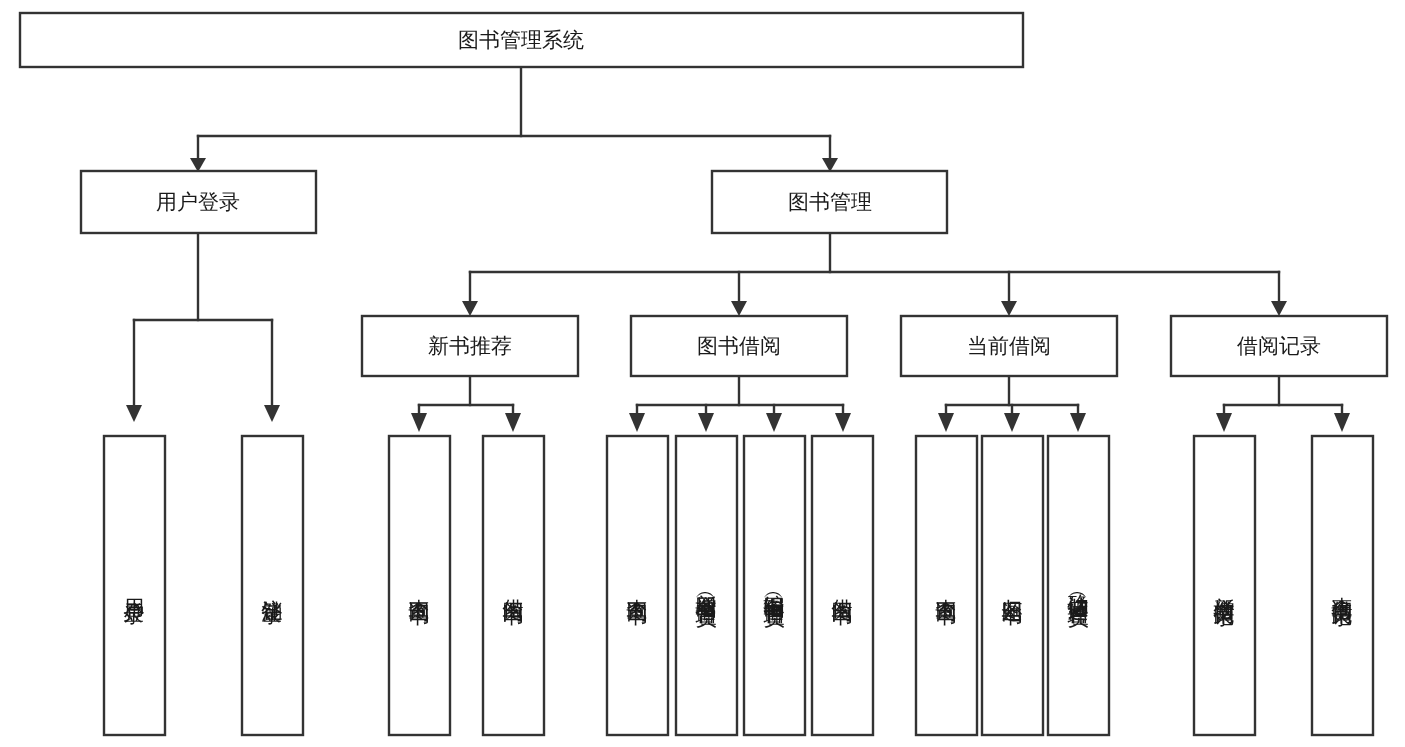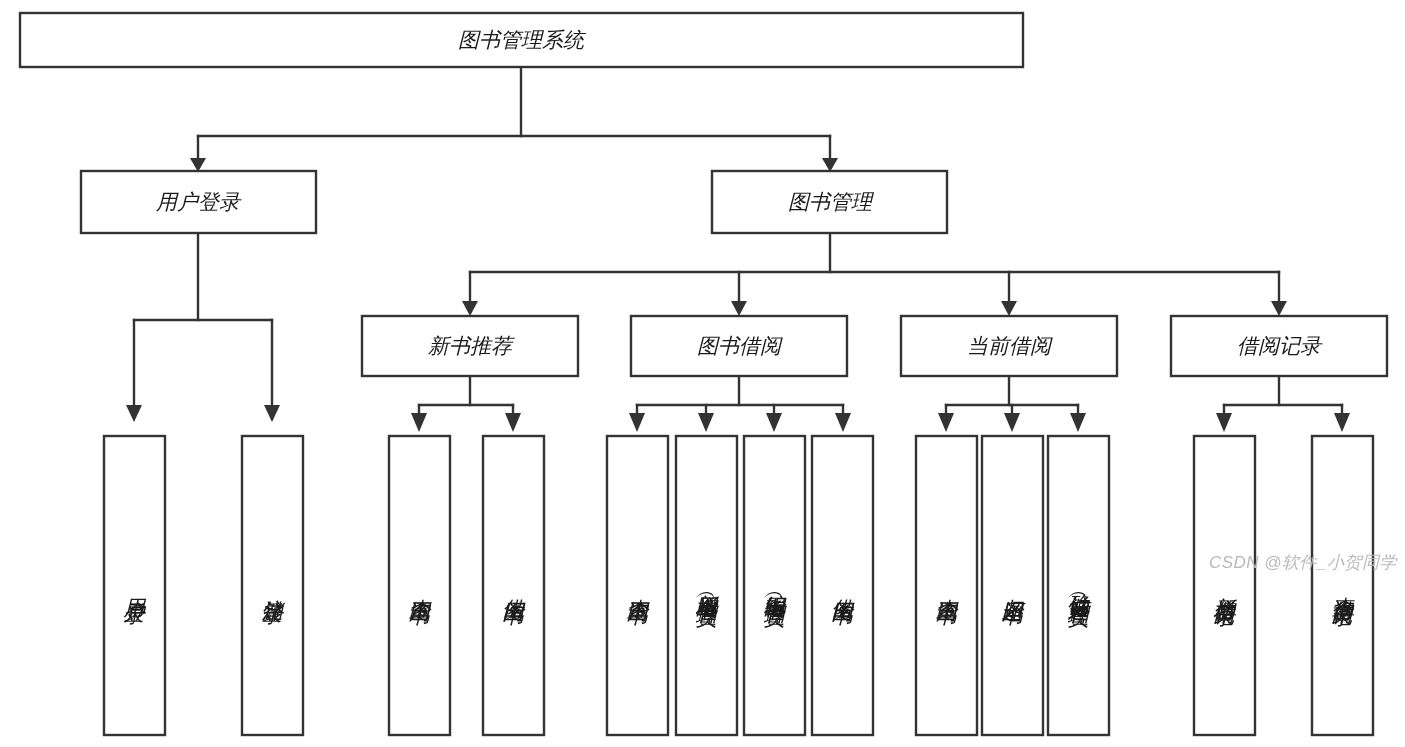--- a/index.html
+++ b/index.html
@@ -11,21 +11,20 @@
     width: 1405px;
     height: 747px;
     font-family: "Liberation Sans", sans-serif;
     overflow: hidden;
   }
   #diagram-root {
     position: relative;
     width: 1405px;
     height: 578px;
     background: #ffffff;
-    font-style: italic;
   }
   svg#diagram-svg {
     position: absolute;
     top: 0;
     left: 0;
     width: 1405px;
     height: 747px;
   }
   .node-box {
     fill: #ffffff;
@@ -245,15 +244,14 @@
   <div class="leaf-label" style="left:744px; top:436px; width:61px; height:299px;">编辑图书（管理员）</div>
   <div class="leaf-label" style="left:812px; top:436px; width:61px; height:299px;">借阅图书</div>
 
   <div class="leaf-label" style="left:916px; top:436px; width:61px; height:299px;">查询图书</div>
   <div class="leaf-label" style="left:982px; top:436px; width:61px; height:299px;">归还图书</div>
   <div class="leaf-label" style="left:1048px; top:436px; width:61px; height:299px;">确认归还（管理员）</div>
 
   <div class="leaf-label" style="left:1194px; top:436px; width:61px; height:299px;">新增借阅记录</div>
   <div class="leaf-label" style="left:1312px; top:436px; width:61px; height:299px;">查询借阅记录</div>
 
-  <div class="watermark">CSDN @软件_小贺同学</div>
 
 </div>
 
 </body></html>

